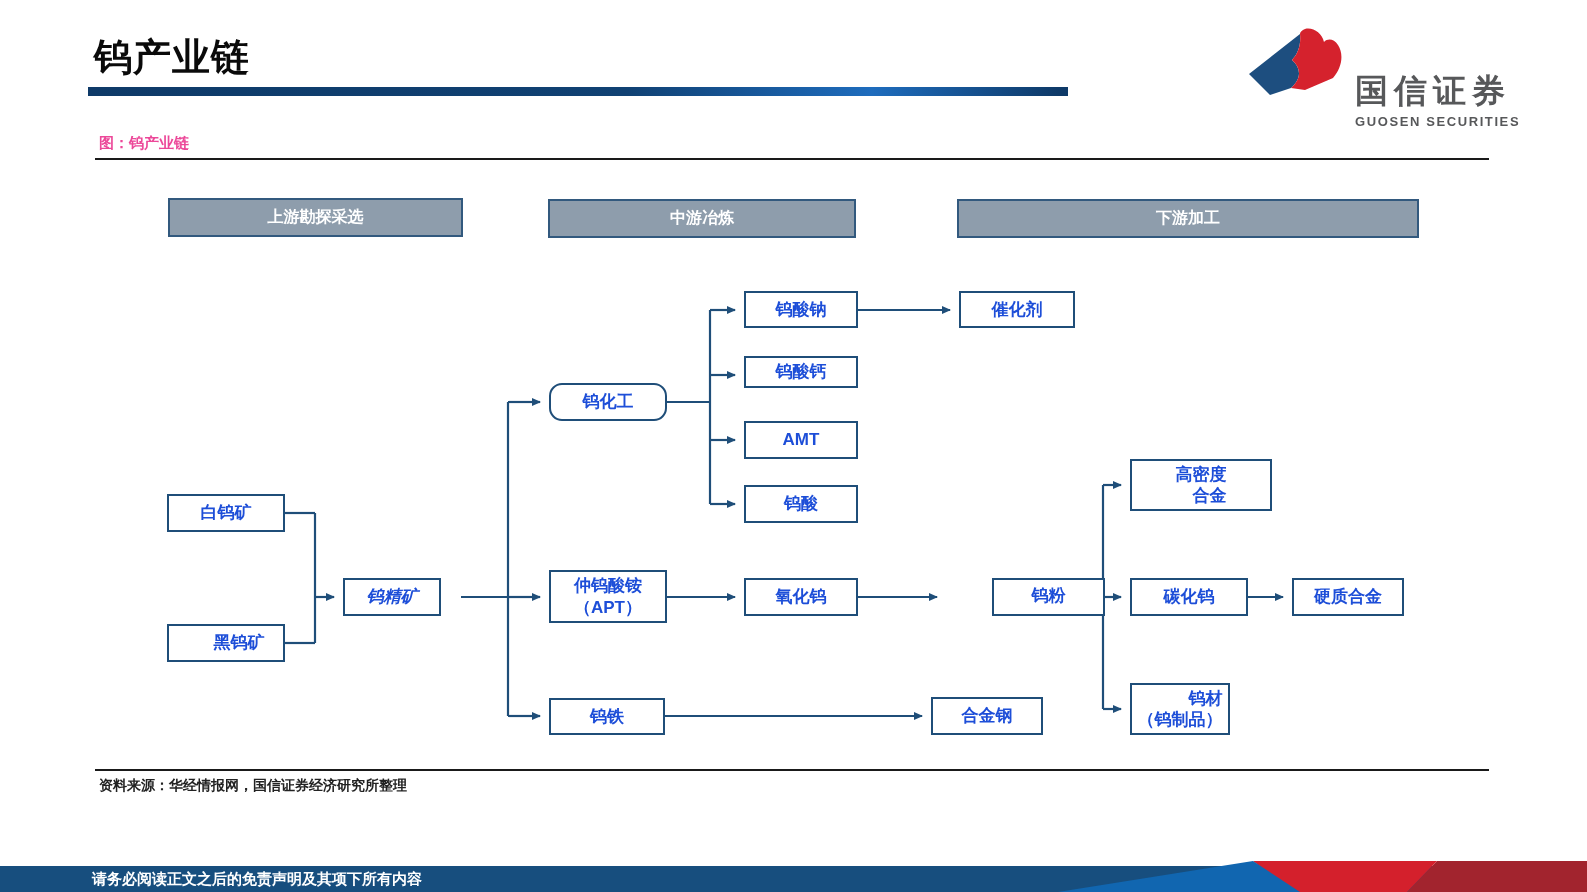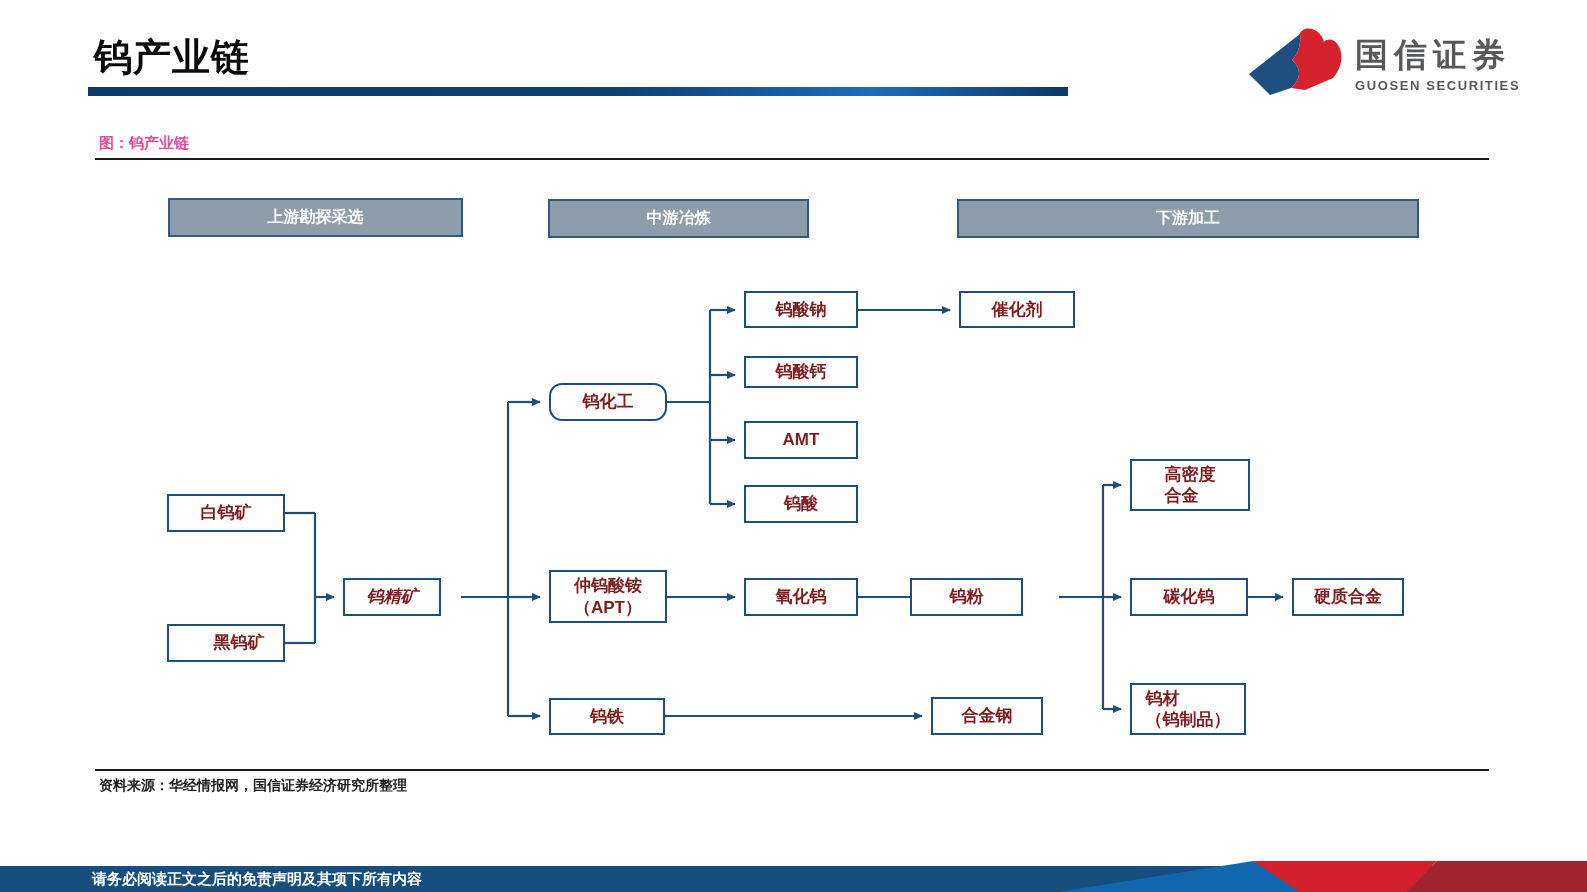--- a/index.html
+++ b/index.html
@@ -5,34 +5,34 @@
   html,body{margin:0;padding:0;background:#ffffff;}
   body{width:1587px;height:892px;font-family:"Liberation Sans","DejaVu Sans",sans-serif;}
   .page{position:relative;width:1587px;height:892px;overflow:hidden;background:#fff;}
 
   
   .page-title{position:absolute;left:94px;top:32px;font-size:38px;font-weight:bold;color:#0a0a0a;letter-spacing:1px;}
   .title-rule{position:absolute;left:88px;top:87px;width:980px;height:9px;
     background:linear-gradient(90deg,#0e3a68 0%,#104173 55%,#1e6cbd 80%,#0e3a68 99%);}
   .logo{position:absolute;left:1243px;top:28px;display:flex;align-items:flex-start;}
   .logo-mark{width:100px;height:72px;}
-  .logo-text{margin-left:12px;display:flex;flex-direction:column;}
+  .logo-text{margin-left:12px;display:flex;flex-direction:column;margin-top:36px;}
   .logo-cn{font-size:33px;font-weight:bold;color:#57585a;letter-spacing:6px;line-height:1.15;margin-top:8px;}
   .logo-en{font-size:13px;font-weight:bold;color:#57585a;letter-spacing:1.6px;margin-top:4px;}
 
   
   .fig-caption{position:absolute;left:99px;top:134px;font-size:15px;font-weight:bold;color:#ec4899;}
   .caption-rule{position:absolute;left:95px;top:158px;width:1394px;height:2px;background:#1a1a1a;}
 
   
   .stage{position:absolute;box-sizing:border-box;border:2px solid #32597e;background:#8e9dac;
     color:#fff;font-size:16px;font-weight:bold;display:flex;align-items:center;justify-content:center;}
   .node{position:absolute;box-sizing:border-box;border:2px solid #1f4e79;background:#fff;
-    color:#7f1d1d;font-size:17px;font-weight:bold;display:flex;align-items:center;justify-content:center;
-    text-align:left;white-space:pre-line;line-height:1.25;}
+    color:#1d4ed8;font-size:17px;font-weight:bold;display:flex;align-items:center;justify-content:center;
+    text-align:right;white-space:pre-line;line-height:1.25;}
   .connectors{position:absolute;left:0;top:0;width:1587px;height:892px;pointer-events:none;}
 
   
   .source-rule{position:absolute;left:95px;top:769px;width:1394px;height:2px;background:#1a1a1a;}
   .source-text{position:absolute;left:99px;top:777px;font-size:14px;font-weight:bold;color:#222;}
   .footer-bar{position:absolute;left:0;top:866px;width:1587px;height:26px;background:#174e7e;}
   .footer-text{position:absolute;left:92px;top:870px;font-size:15px;font-weight:bold;color:#fff;}
   .footer-deco{position:absolute;left:0;top:855px;width:1587px;height:37px;pointer-events:none;}
 </style>
 </head>
@@ -51,21 +51,21 @@
     <div class="logo-text">
       <div class="logo-cn">国信证券</div>
       <div class="logo-en">GUOSEN SECURITIES</div>
     </div>
   </div>
 
   <div class="fig-caption">图：钨产业链</div>
   <div class="caption-rule"></div>
 
   <div class="stage" style="left:168px;top:198px;width:295px;height:39px;">上游勘探采选</div>
-  <div class="stage" style="left:548px;top:199px;width:261px;height:39px;">中游冶炼</div>
+  <div class="stage" style="left:548px;top:199px;width:308px;height:39px;">中游冶炼</div>
   <div class="stage" style="left:957px;top:199px;width:462px;height:39px;">下游加工</div>
 
   <svg class="connectors" viewBox="0 0 1587 892" xmlns="http://www.w3.org/2000/svg">
     <defs>
       <marker id="arr" markerWidth="9" markerHeight="8" refX="8" refY="4" orient="auto" markerUnits="userSpaceOnUse">
         <path d="M0,0 L9,4 L0,8 Z" fill="#1f4e79"></path>
       </marker>
     </defs>
     <g stroke="#1f4e79" stroke-width="2.2" fill="none">
 
@@ -113,27 +113,27 @@
 （APT）</div>
   <div class="node" style="left:549px;top:698px;width:116px;height:37px;">钨铁</div>
 
   <div class="node" style="left:744px;top:291px;width:114px;height:37px;">钨酸钠</div>
   <div class="node" style="left:744px;top:356px;width:114px;height:32px;">钨酸钙</div>
   <div class="node" style="left:744px;top:421px;width:114px;height:38px;">AMT</div>
   <div class="node" style="left:744px;top:485px;width:114px;height:38px;">钨酸</div>
   <div class="node" style="left:744px;top:578px;width:114px;height:38px;">氧化钨</div>
 
   <div class="node" style="left:959px;top:291px;width:116px;height:37px;">催化剂</div>
-  <div class="node" style="left:910px;top:578px;width:113px;height:38px;">钨粉</div>
+  <div class="node" style="left:992px;top:578px;width:113px;height:38px;font-family:Liberation Mono, monospace;">钨粉</div>
   <div class="node" style="left:931px;top:697px;width:112px;height:38px;">合金钢</div>
 
-  <div class="node" style="left:1130px;top:459px;width:120px;height:52px;">高密度
+  <div class="node" style="left:1130px;top:459px;width:142px;height:52px;">高密度
 合金</div>
   <div class="node" style="left:1130px;top:578px;width:118px;height:38px;">碳化钨</div>
-  <div class="node" style="left:1130px;top:683px;width:116px;height:52px;">钨材
+  <div class="node" style="left:1130px;top:683px;width:100px;height:52px;">钨材
 （钨制品）</div>
   <div class="node" style="left:1292px;top:578px;width:112px;height:38px;">硬质合金</div>
 
   <div class="source-rule"></div>
   <div class="source-text">资料来源：华经情报网，国信证券经济研究所整理</div>
 
   <div class="footer-bar"></div>
   <svg class="footer-deco" viewBox="0 0 1587 37" xmlns="http://www.w3.org/2000/svg">
 
     <polygon points="1437,6 1587,6 1587,37 1407,37" fill="#a2242e"></polygon>

